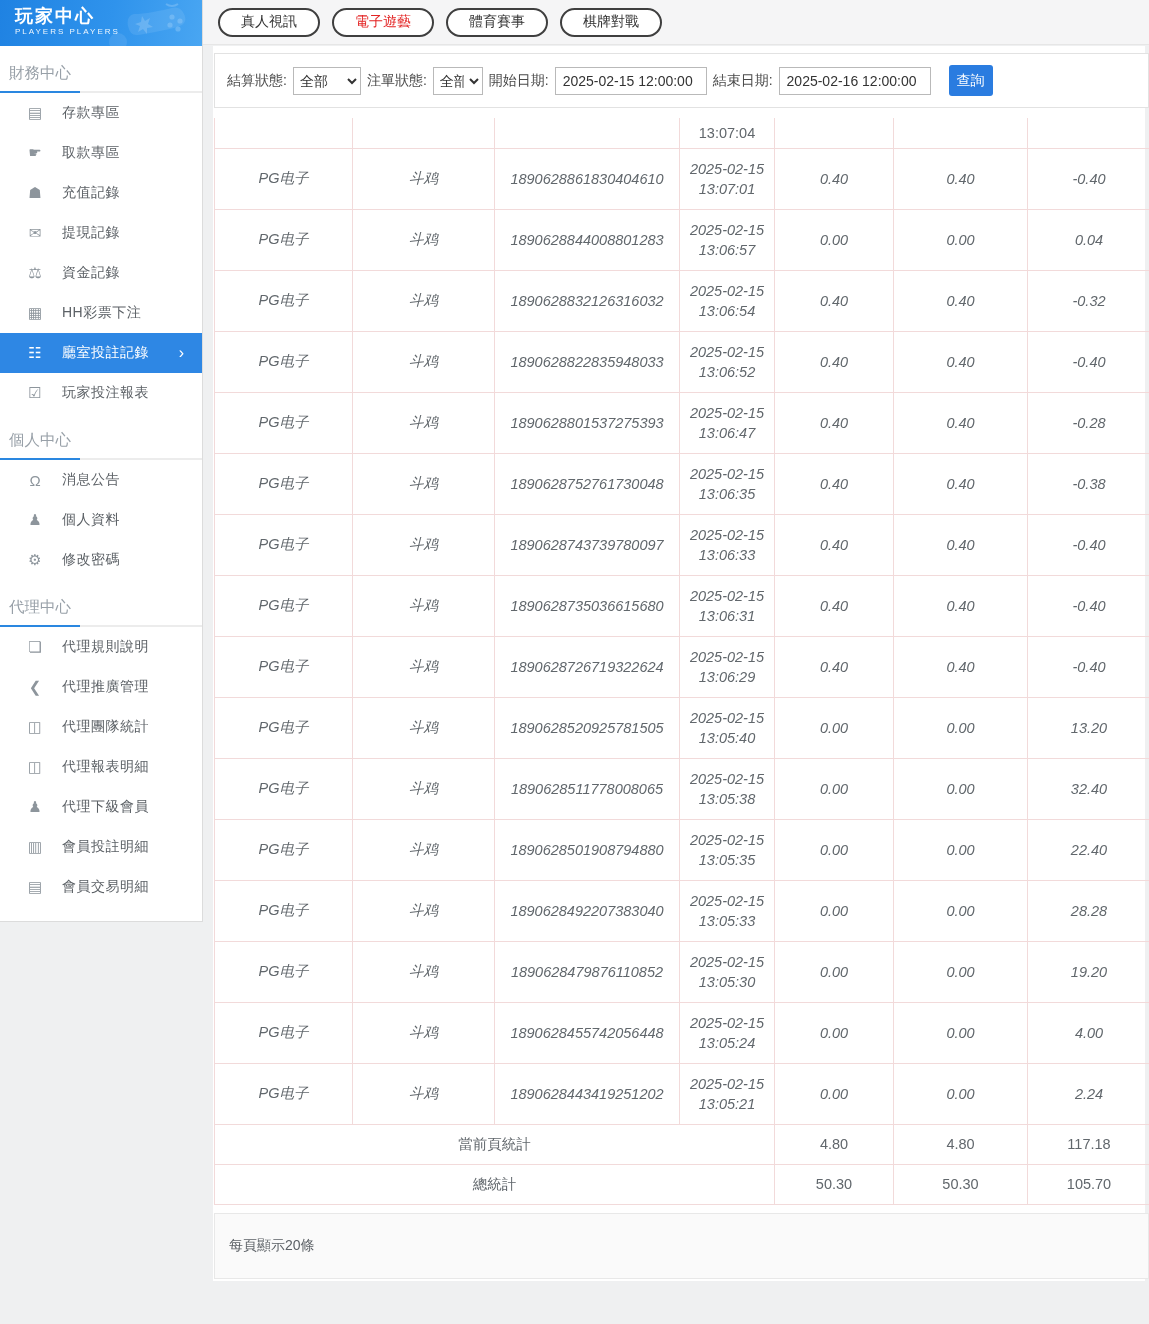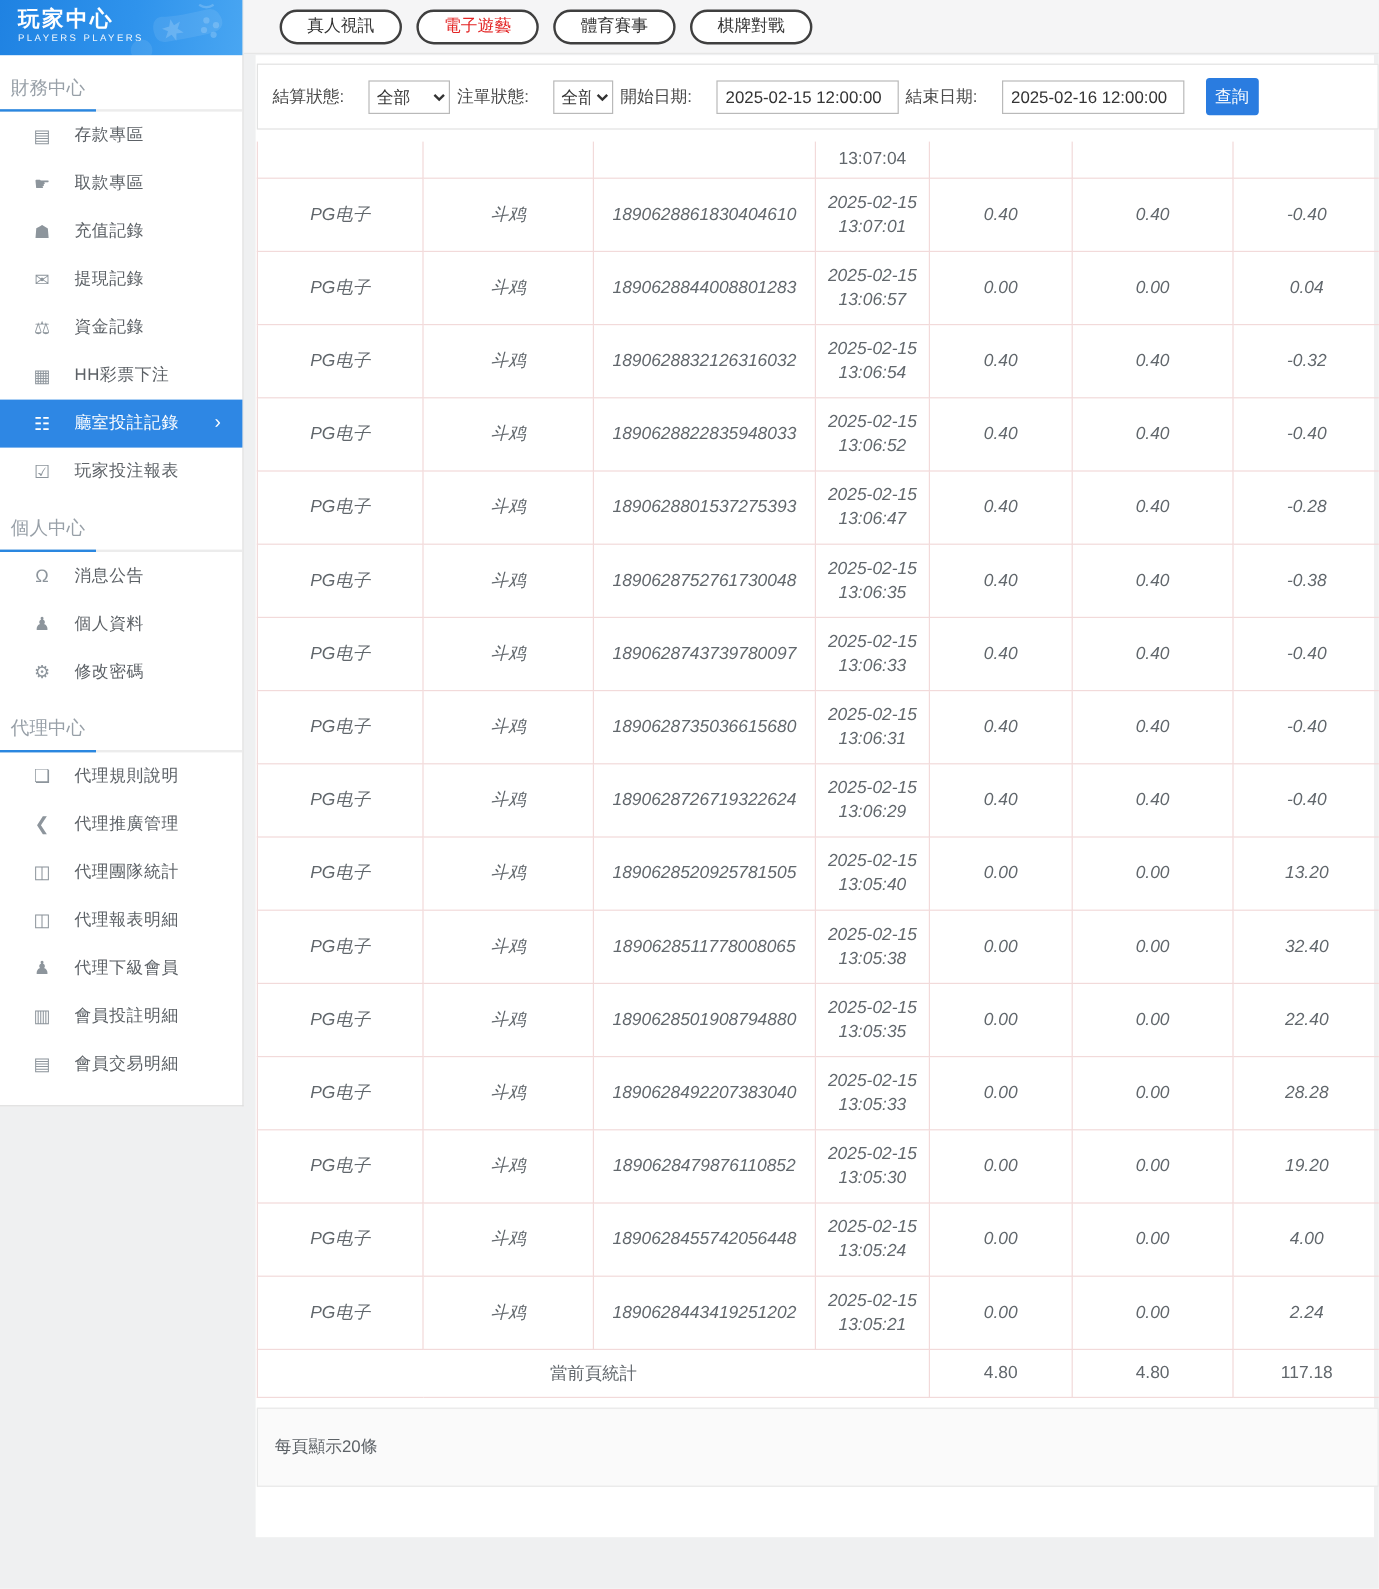--- a/index.html
+++ b/index.html
@@ -33,39 +33,39 @@
   }
   .mi-icon { width:20px; font-size:15px; color:#8d959c; text-align:center; flex:0 0 20px; }
   .mi-label { margin-left:17px; letter-spacing:.5px; }
   .menu-item.active { background:#2e87e4; color:#fff; }
   .menu-item.active .mi-icon { color:#fff; }
   .mi-chevron { position:absolute; right:18px; font-size:16px; color:#fff; }
   
   .topbar {
     position:absolute; left:203px; top:0; width:946px; height:45px;
     background:#f5f5f6; border-bottom:1px solid #e6e6e6;
-    display:flex; align-items:center; gap:12px; padding-left:30px;
+    display:flex; align-items:center; gap:12px; padding-left:15px;
   }
   .tab-pill {
     height:29px; padding:0 21px; background:#fff; border:2px solid #3f3f3f; border-radius:15px;
     font-size:14px; color:#333; display:flex; align-items:center; cursor:pointer;
     font-family:inherit;
   }
   .tab-pill.active { color:#e32424; }
   
   .content { position:absolute; left:213px; top:46px; width:932px; height:1235px; background:#fff; }
   .filter-bar {
     margin:7px 0 0 1px; width:935px; height:55px; border:1px solid #e2e2e2; background:#fff;
     display:flex; align-items:center; padding:0 12px; font-size:14px; color:#4a4a4a;
   }
   .filter-bar label { white-space:nowrap; margin-left:6px; }
   .filter-bar label:first-child { margin-left:0; }
   select, .date-input {
     height:28px; border:1px solid #b9b9b9; background:#fff; color:#333;
-    font-size:14px; font-family:inherit; margin-left:20px;
+    font-size:14px; font-family:inherit; margin-left:6px;
   }
   select { padding:0 2px; }
   .sel-settle { width:68px; }
   .sel-order  { width:50px; }
   .date-input { width:152px; padding:0 7px; }
   .query-btn {
     margin-left:18px; width:44px; height:31px; background:#2a7ce0; color:#fff; border:none;
     border-radius:3px; font-size:14px; cursor:pointer; font-family:inherit;
   }
   
@@ -433,20 +433,26 @@
           <td>0.00</td>
           <td>0.00</td>
           <td>2.24</td>
         </tr>
         <tr class="summary-row">
           <td colspan="4">當前頁統計</td>
           <td>4.80</td>
           <td>4.80</td>
           <td>117.18</td>
         </tr>
+        <tr class="summary-row">
+          <td colspan="4">總統計</td>
+          <td>50.30</td>
+          <td>50.30</td>
+          <td>105.70</td>
+        </tr>
       </tbody>
   </table>
 
   <div class="footer-bar">
     <span class="page-size">每頁顯示20條</span>
   </div>
 
 </div>
 
 </body></html>

